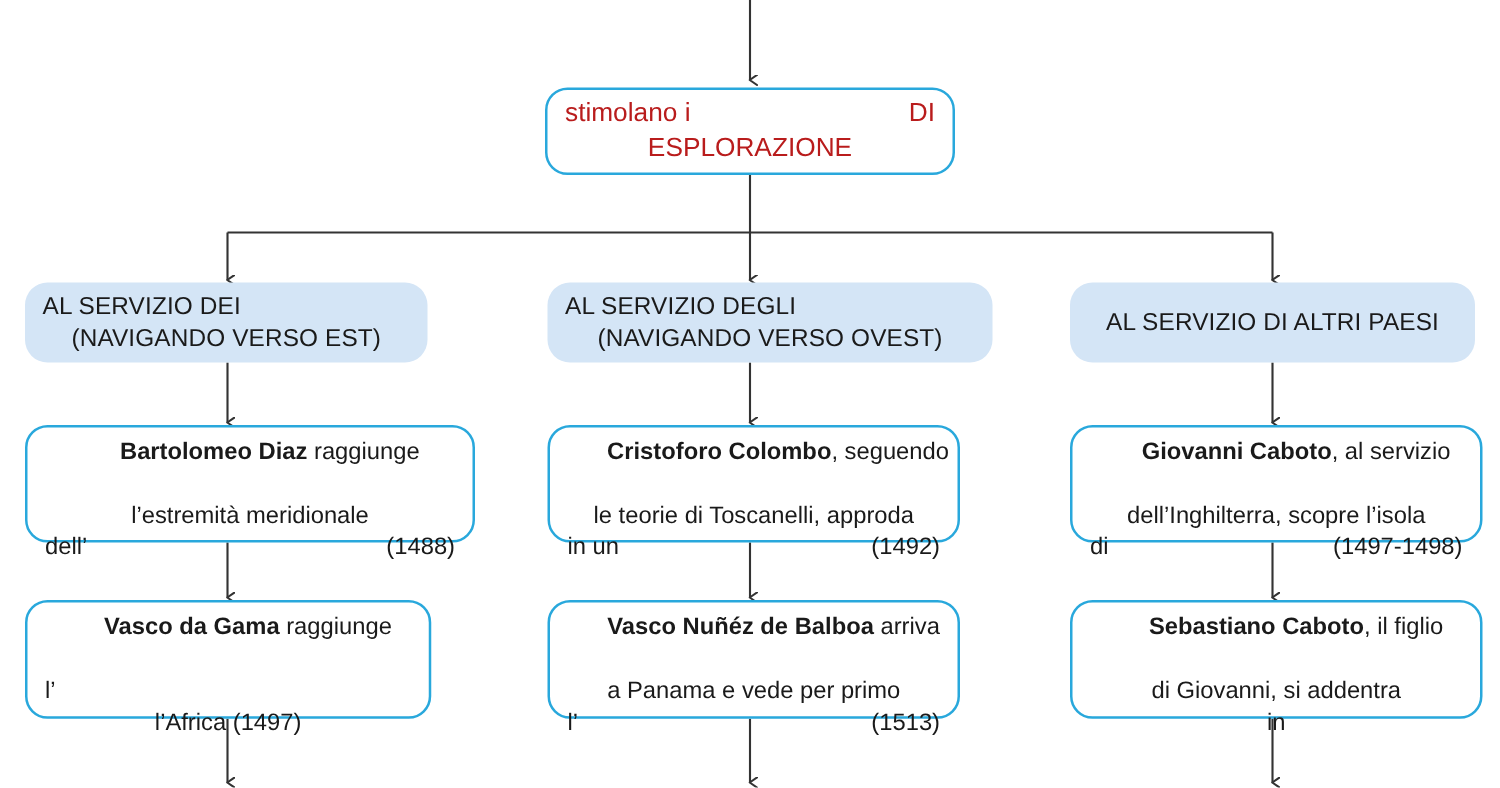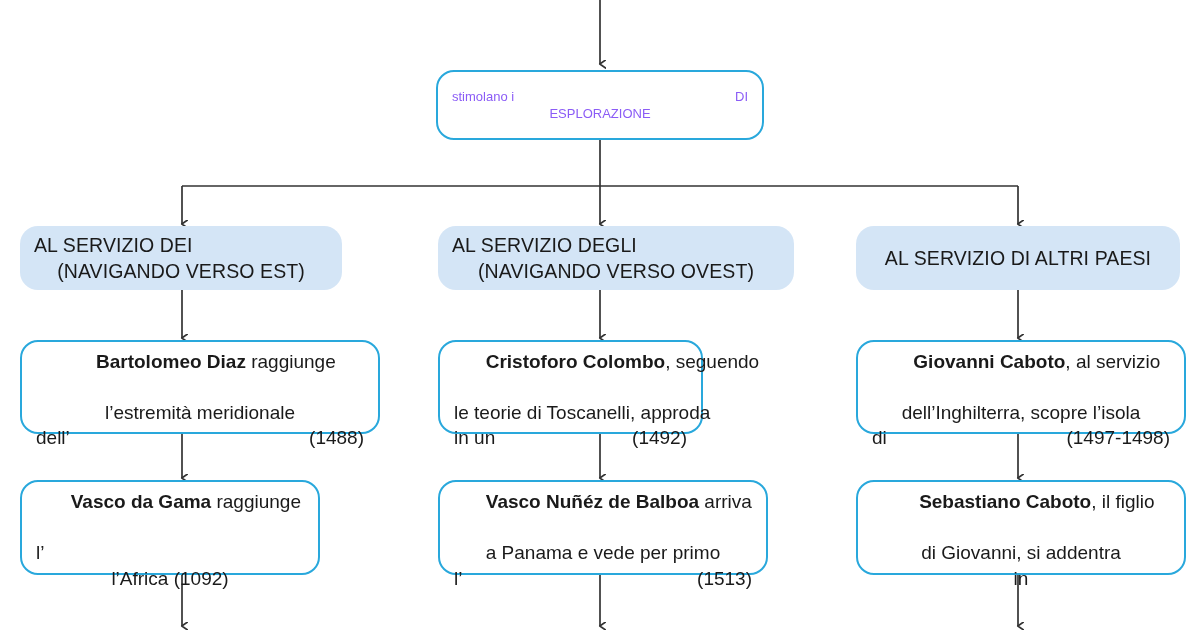--- a/index.html
+++ b/index.html
@@ -64,22 +64,22 @@
     padding: 0 14px;
     line-height: 1.34;
   }
   .split > span { white-space: pre; }
   .hdr-text {
     font-size: 19.5px;
     letter-spacing: 0.1px;
     color: #1a1a1a;
   }
   .top-text {
-    font-size: 13px;
-    color: #8b5cf6;
+    font-size: 21px;
+    color: #b91c1c;
   }
   .body-text {
     font-size: 19px;
     color: #1a1a1a;
   }
   .bold { font-weight: bold; }
 </style>
 </head>
 <body>
 
@@ -149,31 +149,31 @@
     <div class="line t-center">
       <span class="bold">Bartolomeo Diaz</span><span> raggiunge</span>
     </div>
     <div class="line t-center">l’estremità meridionale</div>
     <div class="split">
       <span>dell’</span>
       <span>(1488)</span>
     </div>
   </div>
 
-  <div class="node node-outline body-text" style="left:20px; top:480px; width:300px; height:95px;">
+  <div class="node node-outline body-text" style="left:20px; top:480px; width:325px; height:95px;">
     <div class="line t-center">
       <span class="bold">Vasco da Gama</span><span> raggiunge</span>
     </div>
     <div class="split">
       <span>l’</span>
     </div>
-    <div class="line t-center">l’Africa (1092)</div>
-  </div>
-
-  <div class="node node-outline body-text" style="left:438px; top:340px; width:265px; height:94px;">
+    <div class="line t-center">l’Africa (1497)</div>
+  </div>
+
+  <div class="node node-outline body-text" style="left:438px; top:340px; width:330px; height:94px;">
     <div class="line t-center">
       <span class="bold">Cristoforo Colombo</span><span>, seguendo</span>
     </div>
     <div class="line t-center">le teorie di Toscanelli, approda</div>
     <div class="split">
       <span>in un</span>
       <span>(1492)</span>
     </div>
   </div>
 

